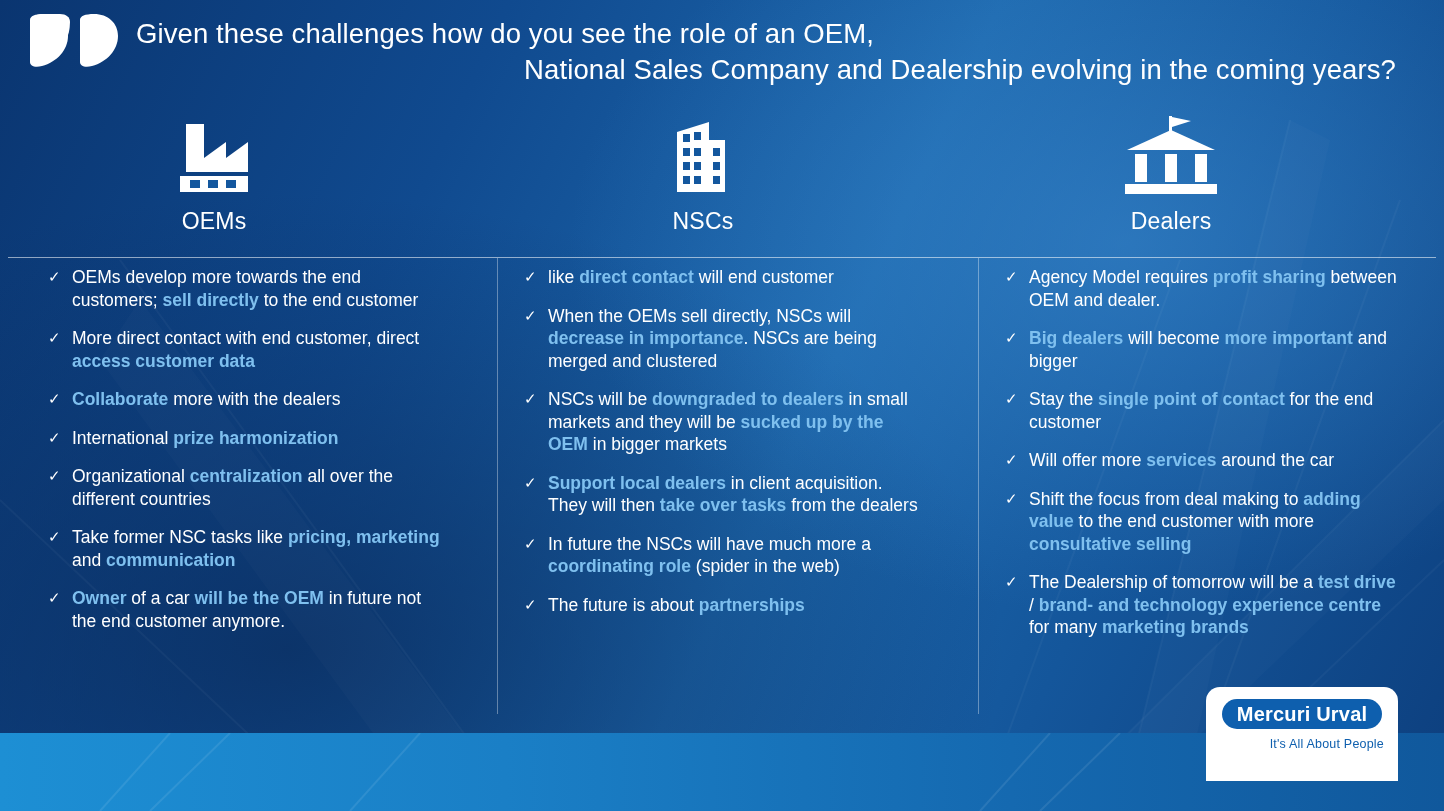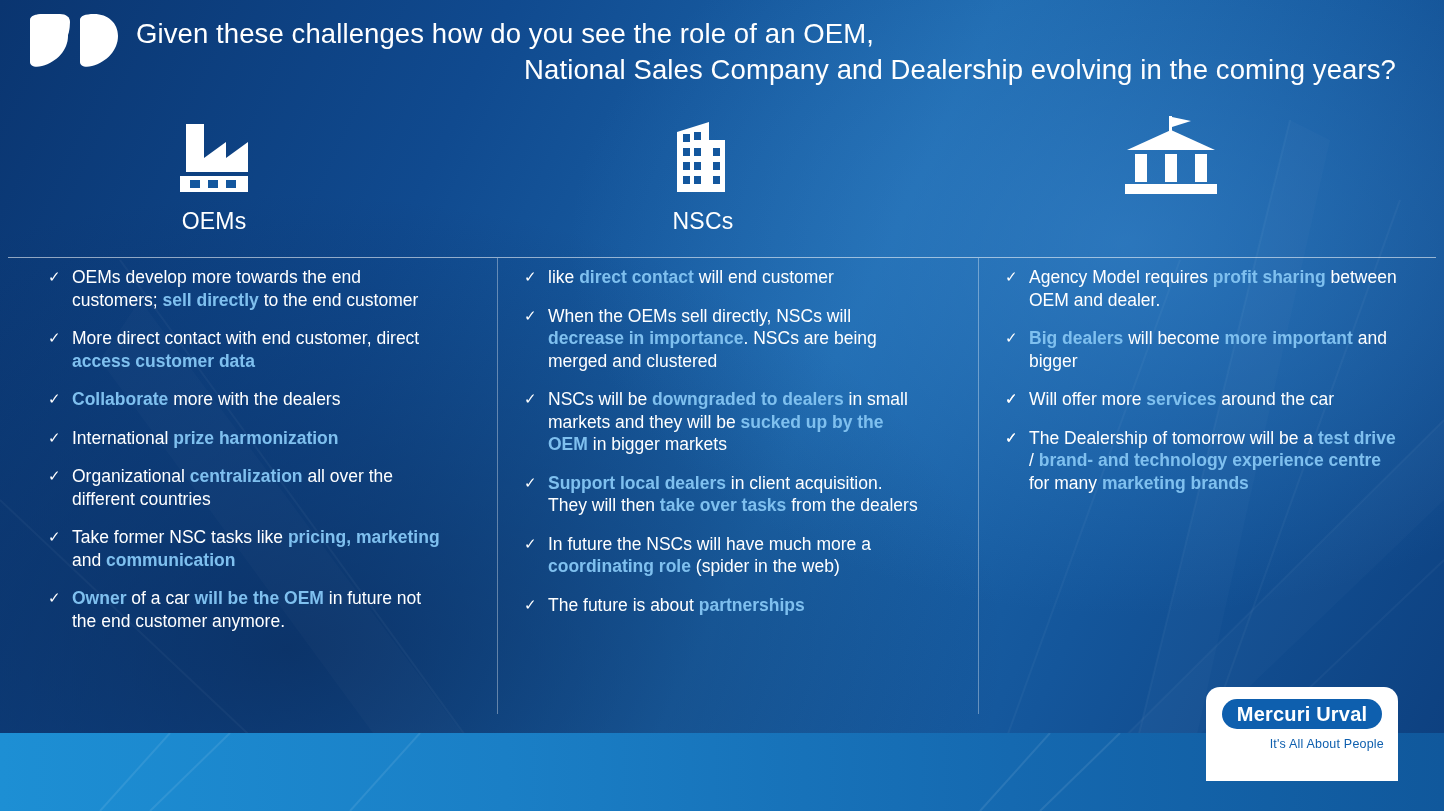--- a/index.html
+++ b/index.html
@@ -279,20 +279,21 @@
         <svg width="104" height="80" viewBox="0 0 104 80" xmlns="http://www.w3.org/2000/svg">
           <rect x="50" y="0" width="3" height="16" fill="#ffffff"></rect>
           <path d="M53 1 L72 5 L53 11 Z" fill="#ffffff"></path>
           <path d="M52 14 L96 34 L8 34 Z" fill="#ffffff"></path>
           <rect x="16" y="38" width="12" height="28" fill="#ffffff"></rect>
           <rect x="46" y="38" width="12" height="28" fill="#ffffff"></rect>
           <rect x="76" y="38" width="12" height="28" fill="#ffffff"></rect>
           <rect x="6" y="68" width="92" height="10" fill="#ffffff"></rect>
         </svg>
       </div>
+      <div class="title">Dealers</div>
     </div>
   </div>
 
   <div class="rule"></div>
   <div class="vrule vr1"></div>
   <div class="vrule vr2"></div>
 
   <div class="columns">
     <div class="column c1" id="col-0">
         <div class="bullet"><span class="check">✓</span><span><span>OEMs develop more towards the end customers; </span><span class="hl">sell directly</span><span> to the end customer</span></span></div>
@@ -307,23 +308,23 @@
         <div class="bullet"><span class="check">✓</span><span><span>like </span><span class="hl">direct contact</span><span> will end customer</span></span></div>
         <div class="bullet"><span class="check">✓</span><span><span>When the OEMs sell directly, NSCs will </span><span class="hl">decrease in importance</span><span>. NSCs are being merged and clustered</span></span></div>
         <div class="bullet"><span class="check">✓</span><span><span>NSCs will be </span><span class="hl">downgraded to dealers</span><span> in small markets and they will be </span><span class="hl">sucked up by the OEM</span><span> in bigger markets</span></span></div>
         <div class="bullet"><span class="check">✓</span><span><span class="hl">Support local dealers</span><span> in client acquisition. They will then </span><span class="hl">take over tasks</span><span> from the dealers</span></span></div>
         <div class="bullet"><span class="check">✓</span><span><span>In future the NSCs will have much more a </span><span class="hl">coordinating role</span><span> (spider in the web)</span></span></div>
         <div class="bullet"><span class="check">✓</span><span><span>The future is about </span><span class="hl">partnerships</span></span></div>
       </div>
     <div class="column c3" id="col-2">
         <div class="bullet"><span class="check">✓</span><span><span>Agency Model requires </span><span class="hl">profit sharing</span><span> between OEM and dealer.</span></span></div>
         <div class="bullet"><span class="check">✓</span><span><span class="hl">Big dealers</span><span> will become </span><span class="hl">more important</span><span> and bigger</span></span></div>
-        <div class="bullet"><span class="check">✓</span></div>
+        <div class="bullet"><span class="check">✓</span><span><span>Stay the </span><span class="hl">single point of contact</span><span> for the end customer</span></span></div>
         <div class="bullet"><span class="check">✓</span><span><span>Will offer more </span><span class="hl">services</span><span> around the car</span></span></div>
-        <div class="bullet"><span class="check">✓</span></div>
+        <div class="bullet"><span class="check">✓</span><span><span>Shift the focus from deal making to </span><span class="hl">adding value</span><span> to the end customer with more </span><span class="hl">consultative selling</span></span></div>
         <div class="bullet"><span class="check">✓</span><span><span>The Dealership of tomorrow will be a </span><span class="hl">test drive</span><span> / </span><span class="hl">brand- and technology experience centre</span><span> for many </span><span class="hl">marketing brands</span></span></div>
       </div>
   </div>
 
   <div class="footer">
     <div class="footer-streaks">
       <svg width="1444" height="78" viewBox="0 0 1444 78" xmlns="http://www.w3.org/2000/svg">
         <g stroke="rgba(255,255,255,0.25)" stroke-width="2" fill="none">
           <path d="M100 78 L170 0"></path>
           <path d="M150 78 L230 0"></path>

